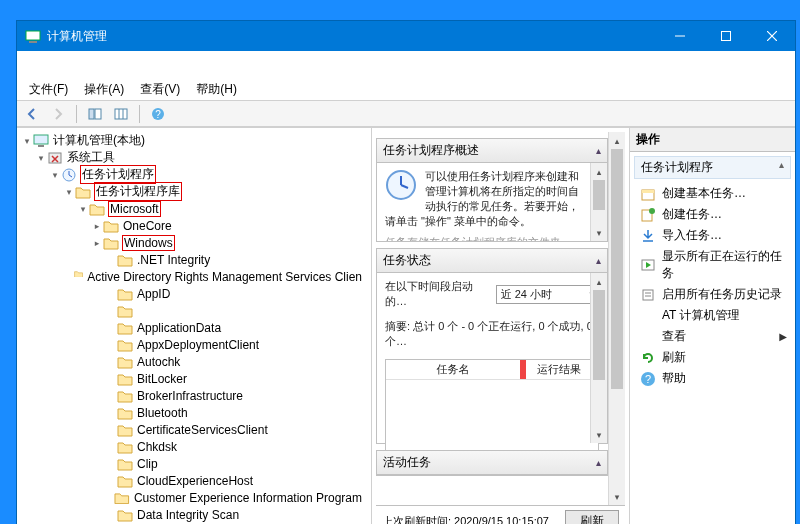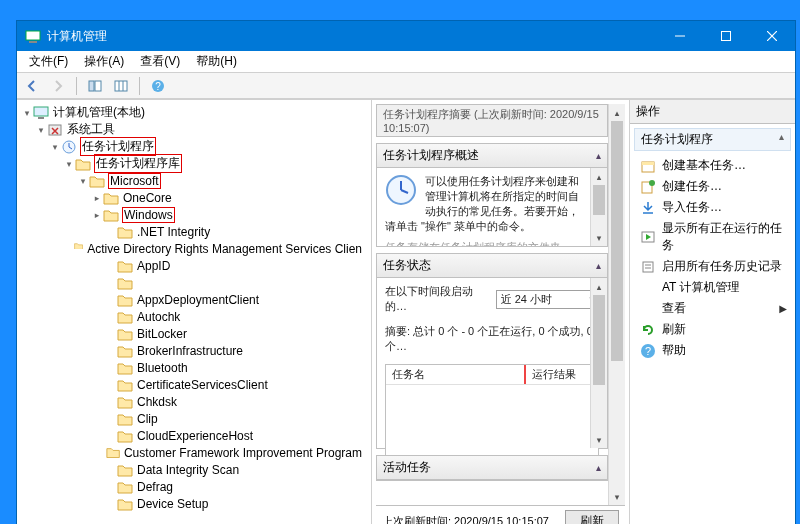--- a/index.html
+++ b/index.html
@@ -2,21 +2,21 @@
 <html><head>
 <meta charset="utf-8">
 <style>
 * { box-sizing: border-box; margin: 0; padding: 0; font-family: "Microsoft YaHei", "Segoe UI", sans-serif; }
 body { background: #1a8cff; width: 800px; height: 524px; overflow: hidden; position: relative; }
 .window { position: absolute; left: 16px; top: 20px; width: 780px; height: 518px; background: #fff; border: 1px solid #0063b1; display: flex; flex-direction: column; }
 .titlebar { height: 30px; background: #0078d7; display: flex; align-items: center; color: #fff; font-size: 12px; padding-left: 8px; }
 .titlebar .title-icon { width: 16px; height: 16px; margin-right: 6px; }
 .titlebar .spacer { flex: 1; }
 .titlebar .win-btn { width: 46px; height: 30px; display: flex; align-items: center; justify-content: center; color: #fff; font-size: 12px; }
-.menubar { height: 22px; background: #fff; border-bottom: 1px solid #d0d0d0; display: flex; align-items: center; font-size: 12px; padding-left: 4px; }
+.menubar { height: 22px; background: #fff; border-bottom: 1px solid #d0d0d0; display: flex; align-items: center; font-size: 12px; padding-left: 4px; margin-top: 28px; }
 .menubar .menu-item { padding: 2px 8px; }
 .toolbar { height: 26px; background: #f5f5f5; border-bottom: 1px solid #d0d0d0; display: flex; align-items: center; padding-left: 4px; gap: 4px; }
 .tool-btn { width: 22px; height: 22px; display: flex; align-items: center; justify-content: center; border: 1px solid transparent; }
 .tool-sep { width: 1px; height: 18px; background: #c0c0c0; margin: 0 3px; }
 .body-row { flex: 1; display: flex; overflow: hidden; border-top: 1px solid #d0d0d0; }
 .tree-pane { width: 355px; border-right: 1px solid #d0d0d0; overflow: auto; font-size: 12px; padding: 4px 0; }
 .tree-row { display: flex; align-items: center; height: 17px; white-space: nowrap; padding-right: 8px; }
 .tree-row .indent { display: inline-block; }
 .tree-row .expander { width: 12px; text-align: center; color: #666; font-size: 9px; }
 .tree-row .folder { width: 16px; height: 14px; margin-right: 3px; display: inline-block; }
@@ -25,25 +25,25 @@
 .middle-pane { flex: 1; border-right: 1px solid #d0d0d0; display: flex; flex-direction: column; font-size: 12px; overflow: hidden; padding: 4px 4px 0 4px; }
 .mp-header { background: #f0f0f0; border: 1px solid #c0c0c0; padding: 2px 6px; font-size: 11px; color: #555; }
 .panel { border: 1px solid #c0c0c0; margin-top: 6px; }
 .panel-head { background: linear-gradient(to bottom, #f7f7f7, #e8e8e8); border-bottom: 1px solid #c0c0c0; padding: 3px 6px; font-size: 12px; display: flex; align-items: center; }
 .panel-head .exp { margin-left: auto; color: #546; font-size: 10px; }
 .panel-body { padding: 6px 8px; font-size: 11px; color: #222; }
 .clock-icon { width: 32px; height: 32px; float: left; margin-right: 8px; }
 .dropdown { border: 1px solid #a0a0a0; background: #fff; font-size: 11px; padding: 1px 4px; display: inline-flex; align-items: center; width: 110px; justify-content: space-between; }
 .result-list { border: 1px solid #c0c0c0; height: 92px; margin-top: 10px; background: #fff; }
 .result-head { display: flex; background: #fff; border-bottom: 1px solid #e0e0e0; font-size: 11px; }
-.result-head > div { padding: 2px 6px; border-right: 2px solid #ef4444; }
+.result-head > div { padding: 2px 6px; border-right: 6px solid #ef4444; text-align: center; }
 .mp-footer { margin-top: auto; padding: 4px 6px; display: flex; align-items: center; font-size: 11px; border-top: 1px solid #c0c0c0; background: #fff; }
 .btn { border: 1px solid #a0a0a0; background: #e9e9e9; padding: 2px 14px; font-size: 12px; margin-left: auto; }
 .actions-pane { width: 165px; font-size: 12px; overflow: hidden; display: flex; flex-direction: column; }
-.actions-head { background: #f0f0f0; border-bottom: 1px solid #c0c0c0; padding: 3px 6px; font-weight: 400; }
+.actions-head { background: #f0f0f0; border-bottom: 1px solid #c0c0c0; padding: 3px 6px; font-weight: 700; }
 .actions-sub { background: #eff5fb; border: 1px solid #d0e0f0; padding: 2px 6px; font-size: 12px; margin: 4px; }
 .action-item { display: flex; align-items: center; padding: 2px 8px 2px 10px; gap: 6px; }
 .action-item .aicon { width: 16px; height: 16px; display: flex; align-items: center; justify-content: center; font-size: 11px; }
 .action-item .arrow { margin-left: auto; font-size: 10px; color: #333; }
 .scrollbar-v { position: absolute; right: 0; top: 0; bottom: 0; width: 17px; background: #f0f0f0; border-left: 1px solid #d8d8d8; }
 .sb-thumb { position: absolute; left: 2px; right: 2px; background: #c6c6c6; border-radius: 0; }
 .sb-btn { position: absolute; left: 0; right: 0; height: 17px; display: flex; align-items: center; justify-content: center; font-size: 9px; color: #555; }
 svg { display: block; }
 .rel { position: relative; }
 </style>
@@ -238,20 +238,30 @@
             </span>
           </div>
           <div class="tree-row">
             <span class="indent" style="width:88px"></span>
             <span class="expander"></span>
             <span class="folder">
               <svg viewBox="0 0 16 14">
                 <path d="M1 3 L6 3 L8 5 L15 5 L15 13 L1 13 Z" fill="#ffe9a8" stroke="#d6a93f"></path>
               </svg>
             </span>
+            <span class="label">ApplicationData</span>
+          </div>
+          <div class="tree-row">
+            <span class="indent" style="width:88px"></span>
+            <span class="expander"></span>
+            <span class="folder">
+              <svg viewBox="0 0 16 14">
+                <path d="M1 3 L6 3 L8 5 L15 5 L15 13 L1 13 Z" fill="#ffe9a8" stroke="#d6a93f"></path>
+              </svg>
+            </span>
             <span class="label">AppxDeploymentClient</span>
           </div>
           <div class="tree-row">
             <span class="indent" style="width:88px"></span>
             <span class="expander"></span>
             <span class="folder">
               <svg viewBox="0 0 16 14">
                 <path d="M1 3 L6 3 L8 5 L15 5 L15 13 L1 13 Z" fill="#ffe9a8" stroke="#d6a93f"></path>
               </svg>
             </span>
@@ -328,21 +338,21 @@
             <span class="label">CloudExperienceHost</span>
           </div>
           <div class="tree-row">
             <span class="indent" style="width:88px"></span>
             <span class="expander"></span>
             <span class="folder">
               <svg viewBox="0 0 16 14">
                 <path d="M1 3 L6 3 L8 5 L15 5 L15 13 L1 13 Z" fill="#ffe9a8" stroke="#d6a93f"></path>
               </svg>
             </span>
-            <span class="label">Customer Framework Improvement Program</span>
+            <span class="label">Customer Experience Information Program</span>
           </div>
           <div class="tree-row">
             <span class="indent" style="width:88px"></span>
             <span class="expander"></span>
             <span class="folder">
               <svg viewBox="0 0 16 14">
                 <path d="M1 3 L6 3 L8 5 L15 5 L15 13 L1 13 Z" fill="#ffe9a8" stroke="#d6a93f"></path>
               </svg>
             </span>
             <span class="label">Data Integrity Scan</span>
@@ -365,21 +375,20 @@
                 <path d="M1 3 L6 3 L8 5 L15 5 L15 13 L1 13 Z" fill="#ffe9a8" stroke="#d6a93f"></path>
               </svg>
             </span>
             <span class="label">Device Setup</span>
           </div>
         </div>
     </div>
 
     <div class="middle-pane rel">
       <div style="flex:1; overflow:hidden; position:relative; padding-right:17px;">
-        <div class="mp-header">任务计划程序摘要 (上次刷新时间: 2020/9/15 10:15:07)</div>
 
         <div class="panel">
           <div class="panel-head">
               <span>任务计划程序概述</span>
               <span class="exp">▴</span>
             </div>
           <div class="panel-body rel" style="height:78px; overflow:hidden; padding-right:18px;">
             <span class="clock-icon">
                 <svg viewBox="0 0 32 32">
                   <circle cx="16" cy="16" r="14" fill="#eef6ff" stroke="#6a9edb" stroke-width="2"></circle>

